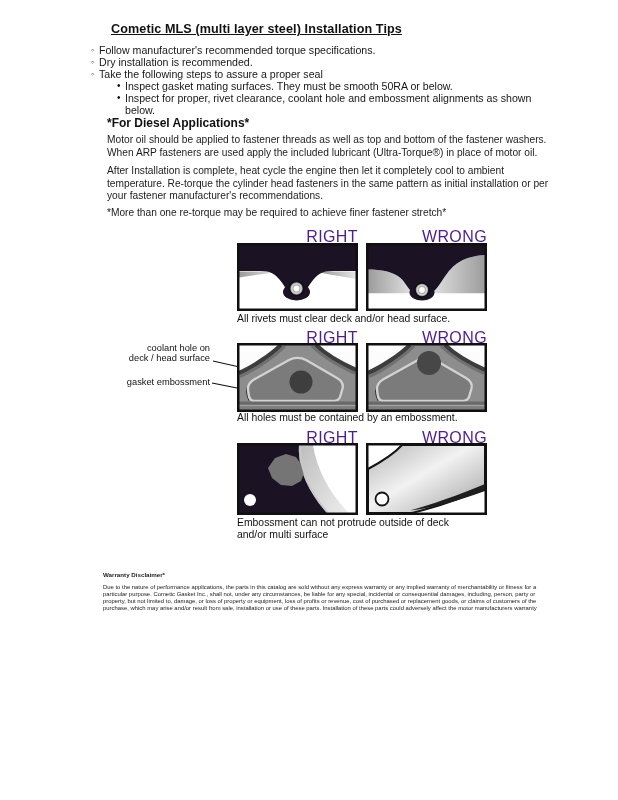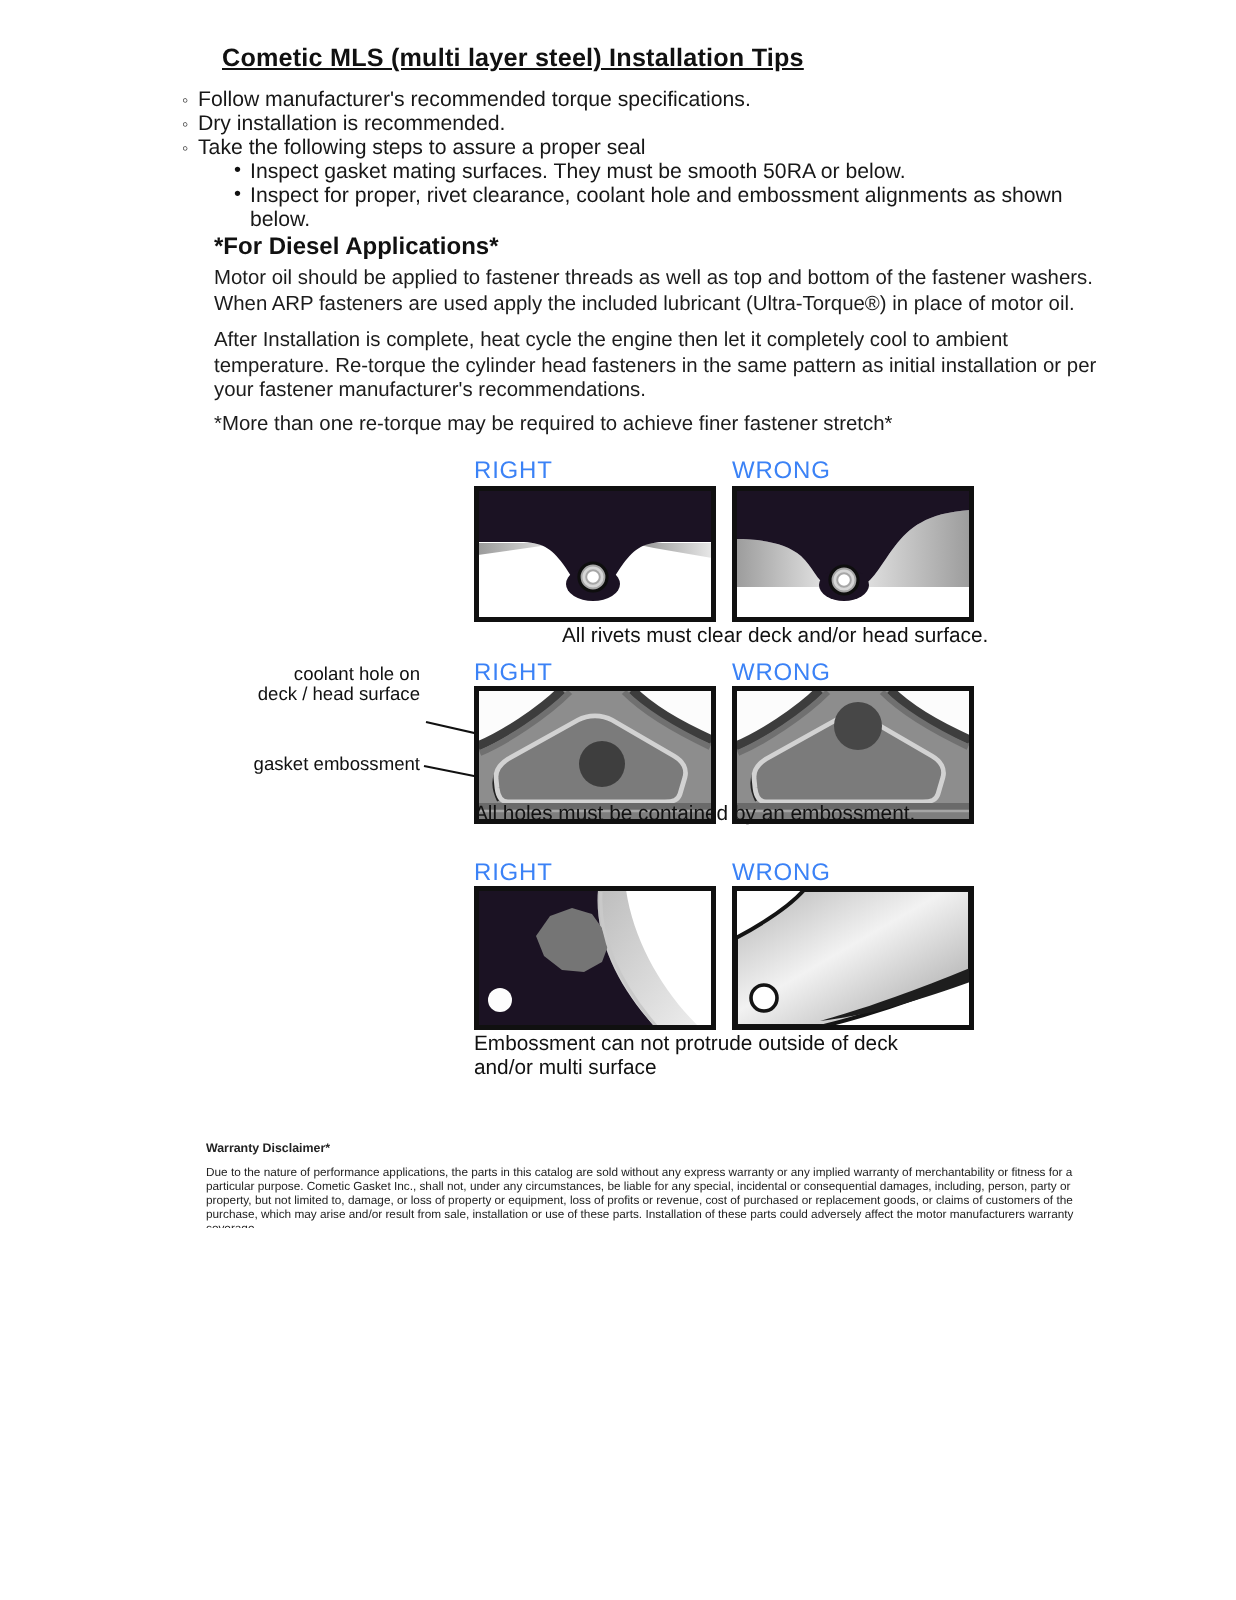--- a/index.html
+++ b/index.html
@@ -12,35 +12,35 @@
   .bullets{left:91px;top:44px;width:470px;font-size:10.6px;line-height:12px;color:#171717;}
   .b-row{display:flex;}
   .b-marker{width:8px;flex:0 0 8px;font-size:9px;line-height:12px;color:#333;}
   .sub{margin-left:26px;}
   .sub .b-marker{font-size:10px;color:#111;}
 
   .diesel-h{left:107px;top:116px;font-size:12px;font-weight:bold;color:#111;}
   .para{left:107px;width:444px;font-size:10.2px;line-height:12.6px;color:#1c1c1c;}
   .p1{top:134px;} .p2{top:165px;} .p3{top:207px;}
 
-  .rw-label{width:121px;text-align:left;font-size:12px;letter-spacing:.4px;color:#3b82f6;}
+  .rw-label{width:121px;text-align:right;font-size:16px;letter-spacing:.4px;color:#4c1d95;}
   .lab-r1{left:237px;top:228px;} .lab-w1{left:366px;top:228px;}
   .lab-r2{left:237px;top:329px;} .lab-w2{left:366px;top:329px;}
   .lab-r3{left:237px;top:429px;} .lab-w3{left:366px;top:429px;}
 
   .dg{display:block;}
   .img-r1{left:237px;top:243px;} .img-w1{left:366px;top:243px;}
   .img-r2{left:237px;top:343px;} .img-w2{left:366px;top:343px;}
   .img-r3{left:237px;top:443px;} .img-w3{left:366px;top:443px;}
 
   .caption{left:237px;font-size:10.4px;color:#111;white-space:pre-line;line-height:11.8px;}
-  .cap1{top:313px;margin-left:44px;} .cap2{top:402px;} .cap3{top:517px;width:250px;}
+  .cap1{top:313px;} .cap2{top:412px;} .cap3{top:517px;width:250px;}
 
   .ann{left:100px;width:110px;text-align:right;font-size:9.3px;line-height:10.4px;color:#111;white-space:pre-line;}
-  .ann-coolant{top:332px;} .ann-emboss{top:377px;}
+  .ann-coolant{top:343px;} .ann-emboss{top:377px;}
   .leader{left:210px;top:352px;}
 
   .legal{left:103px;top:571px;width:436px;color:#222;}
   .legal-h{font-size:6.2px;font-weight:bold;margin:0 0 6px 0;}
   .legal p{font-size:5.9px;line-height:7px;margin:0 0 6.5px 0;white-space:pre-line;}
 
   .pagenum{left:352px;top:759px;width:90px;text-align:center;font-size:11.5px;color:#222;}
 </style>
 </head>
 <body>

